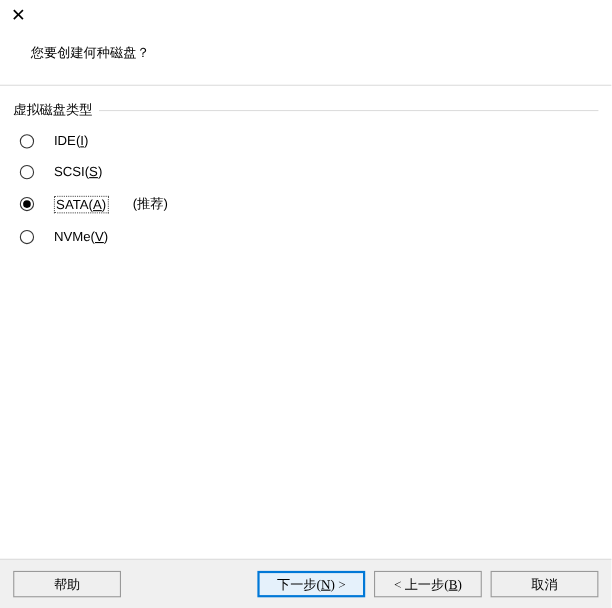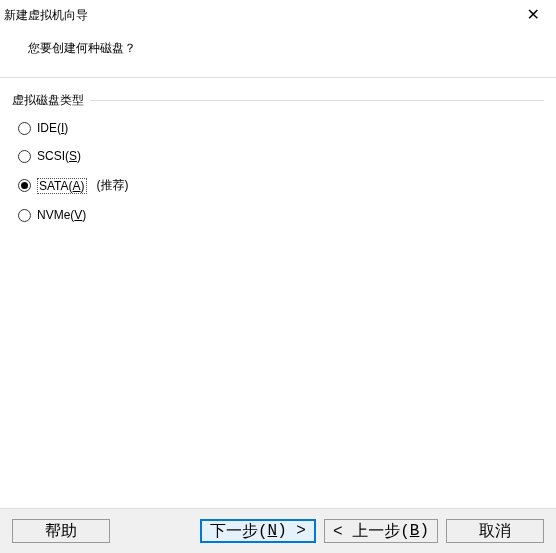--- a/index.html
+++ b/index.html
@@ -62,21 +62,21 @@
       left: 0; right: 0;
       z-index: 0;
     }
     .radio-list {
       padding: 12px 6px 0 6px;
     }
     .radio-item {
       display: flex;
       align-items: center;
       margin-bottom: 14px;
-      gap: 6px;
+      gap: 18px;
     }
     .radio-circle {
       width: 13px; height: 13px;
       border: 1px solid #333;
       border-radius: 50%;
       display: inline-flex;
       align-items: center;
       justify-content: center;
       flex-shrink: 0;
     }
@@ -110,39 +110,38 @@
       display: flex;
       gap: 8px;
       align-items: center;
       background: #f0f0f0;
     }
     .btn {
       height: 24px;
       min-width: 98px;
       border: 1px solid #999;
       background: #efefef;
-      font-size: 16px;
-      font-family: Liberation Mono, monospace;
+      font-size: 12px;
+      font-family: Liberation Serif, serif;
       cursor: default;
       display: inline-flex;
       align-items: center;
       justify-content: center;
       padding: 0 8px;
     }
     .btn.primary {
       border: 2px solid #0078d7;
       background: #e5f1fb;
     }
     .spacer { flex: 1; }
   </style>
 </head>
 <body>
 
 <div class="title-bar">
-  <span class="title">新建虚拟机向导</span>
   <span class="close-x">✕</span>
 </div>
 
 <div class="header-area content-bg">
   <div class="header-sub">您要创建何种磁盘？</div>
 </div>
 
 <div class="divider-top"></div>
 
 <div class="groupbox">

